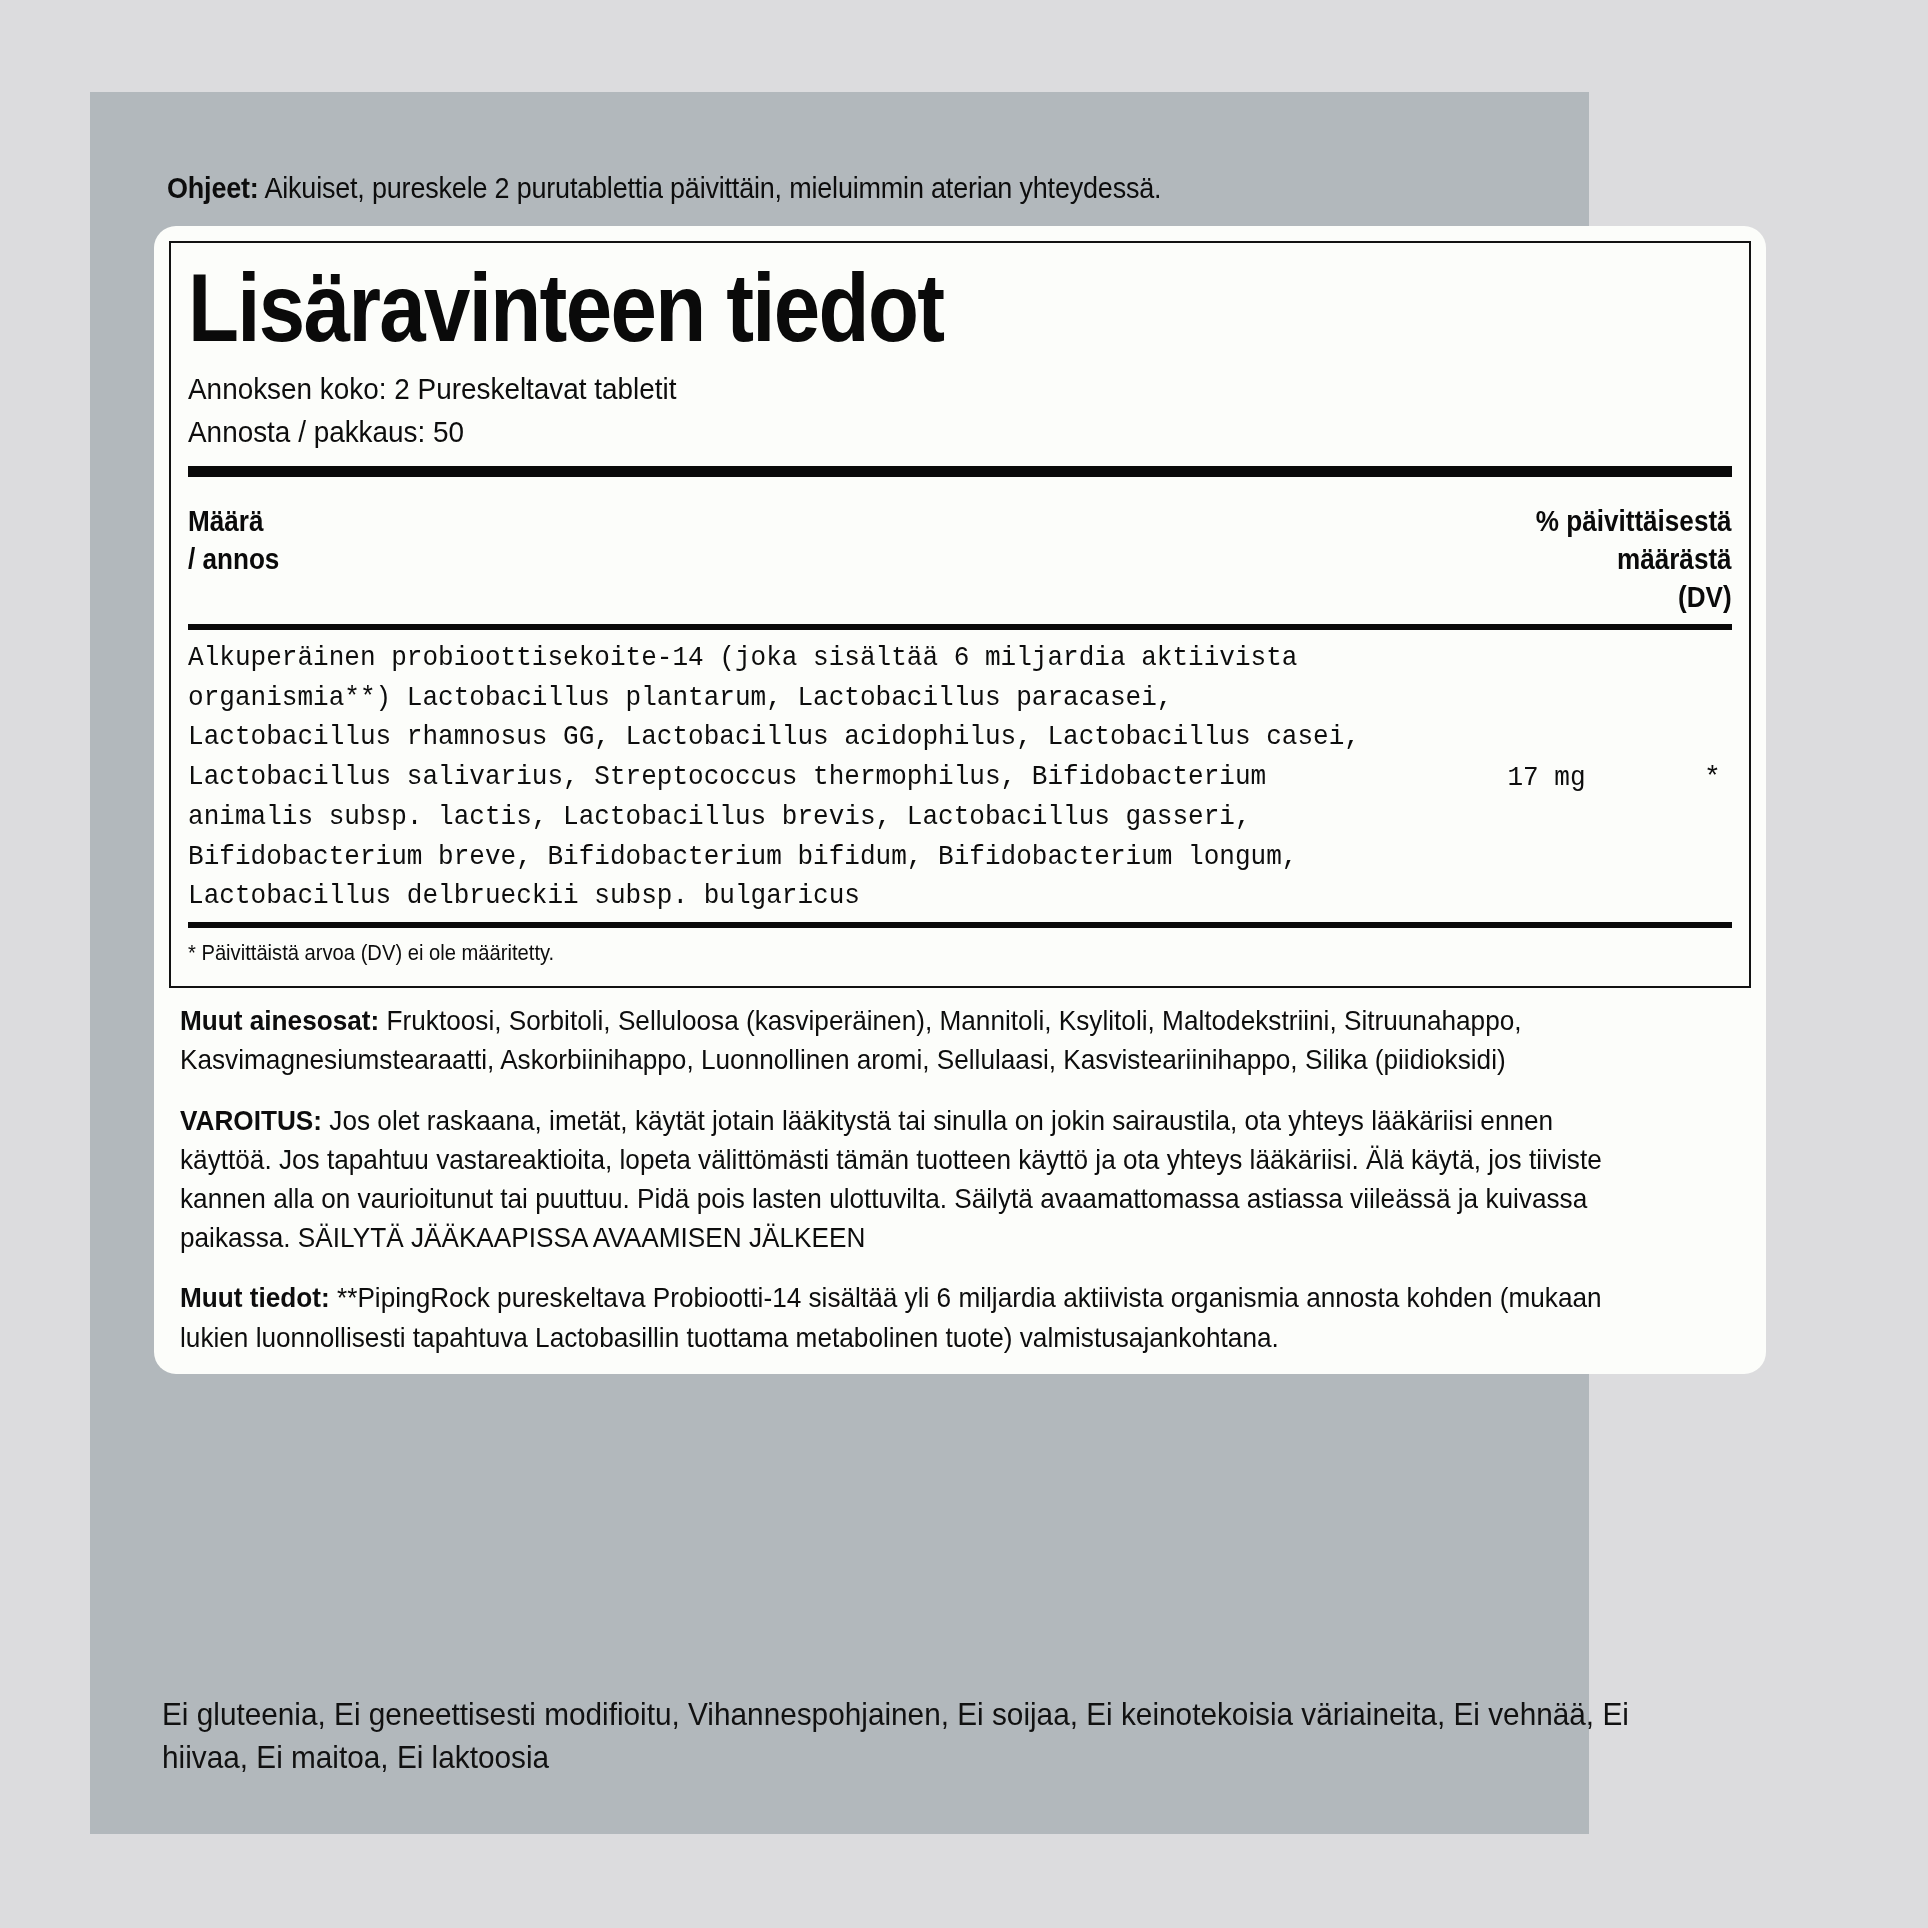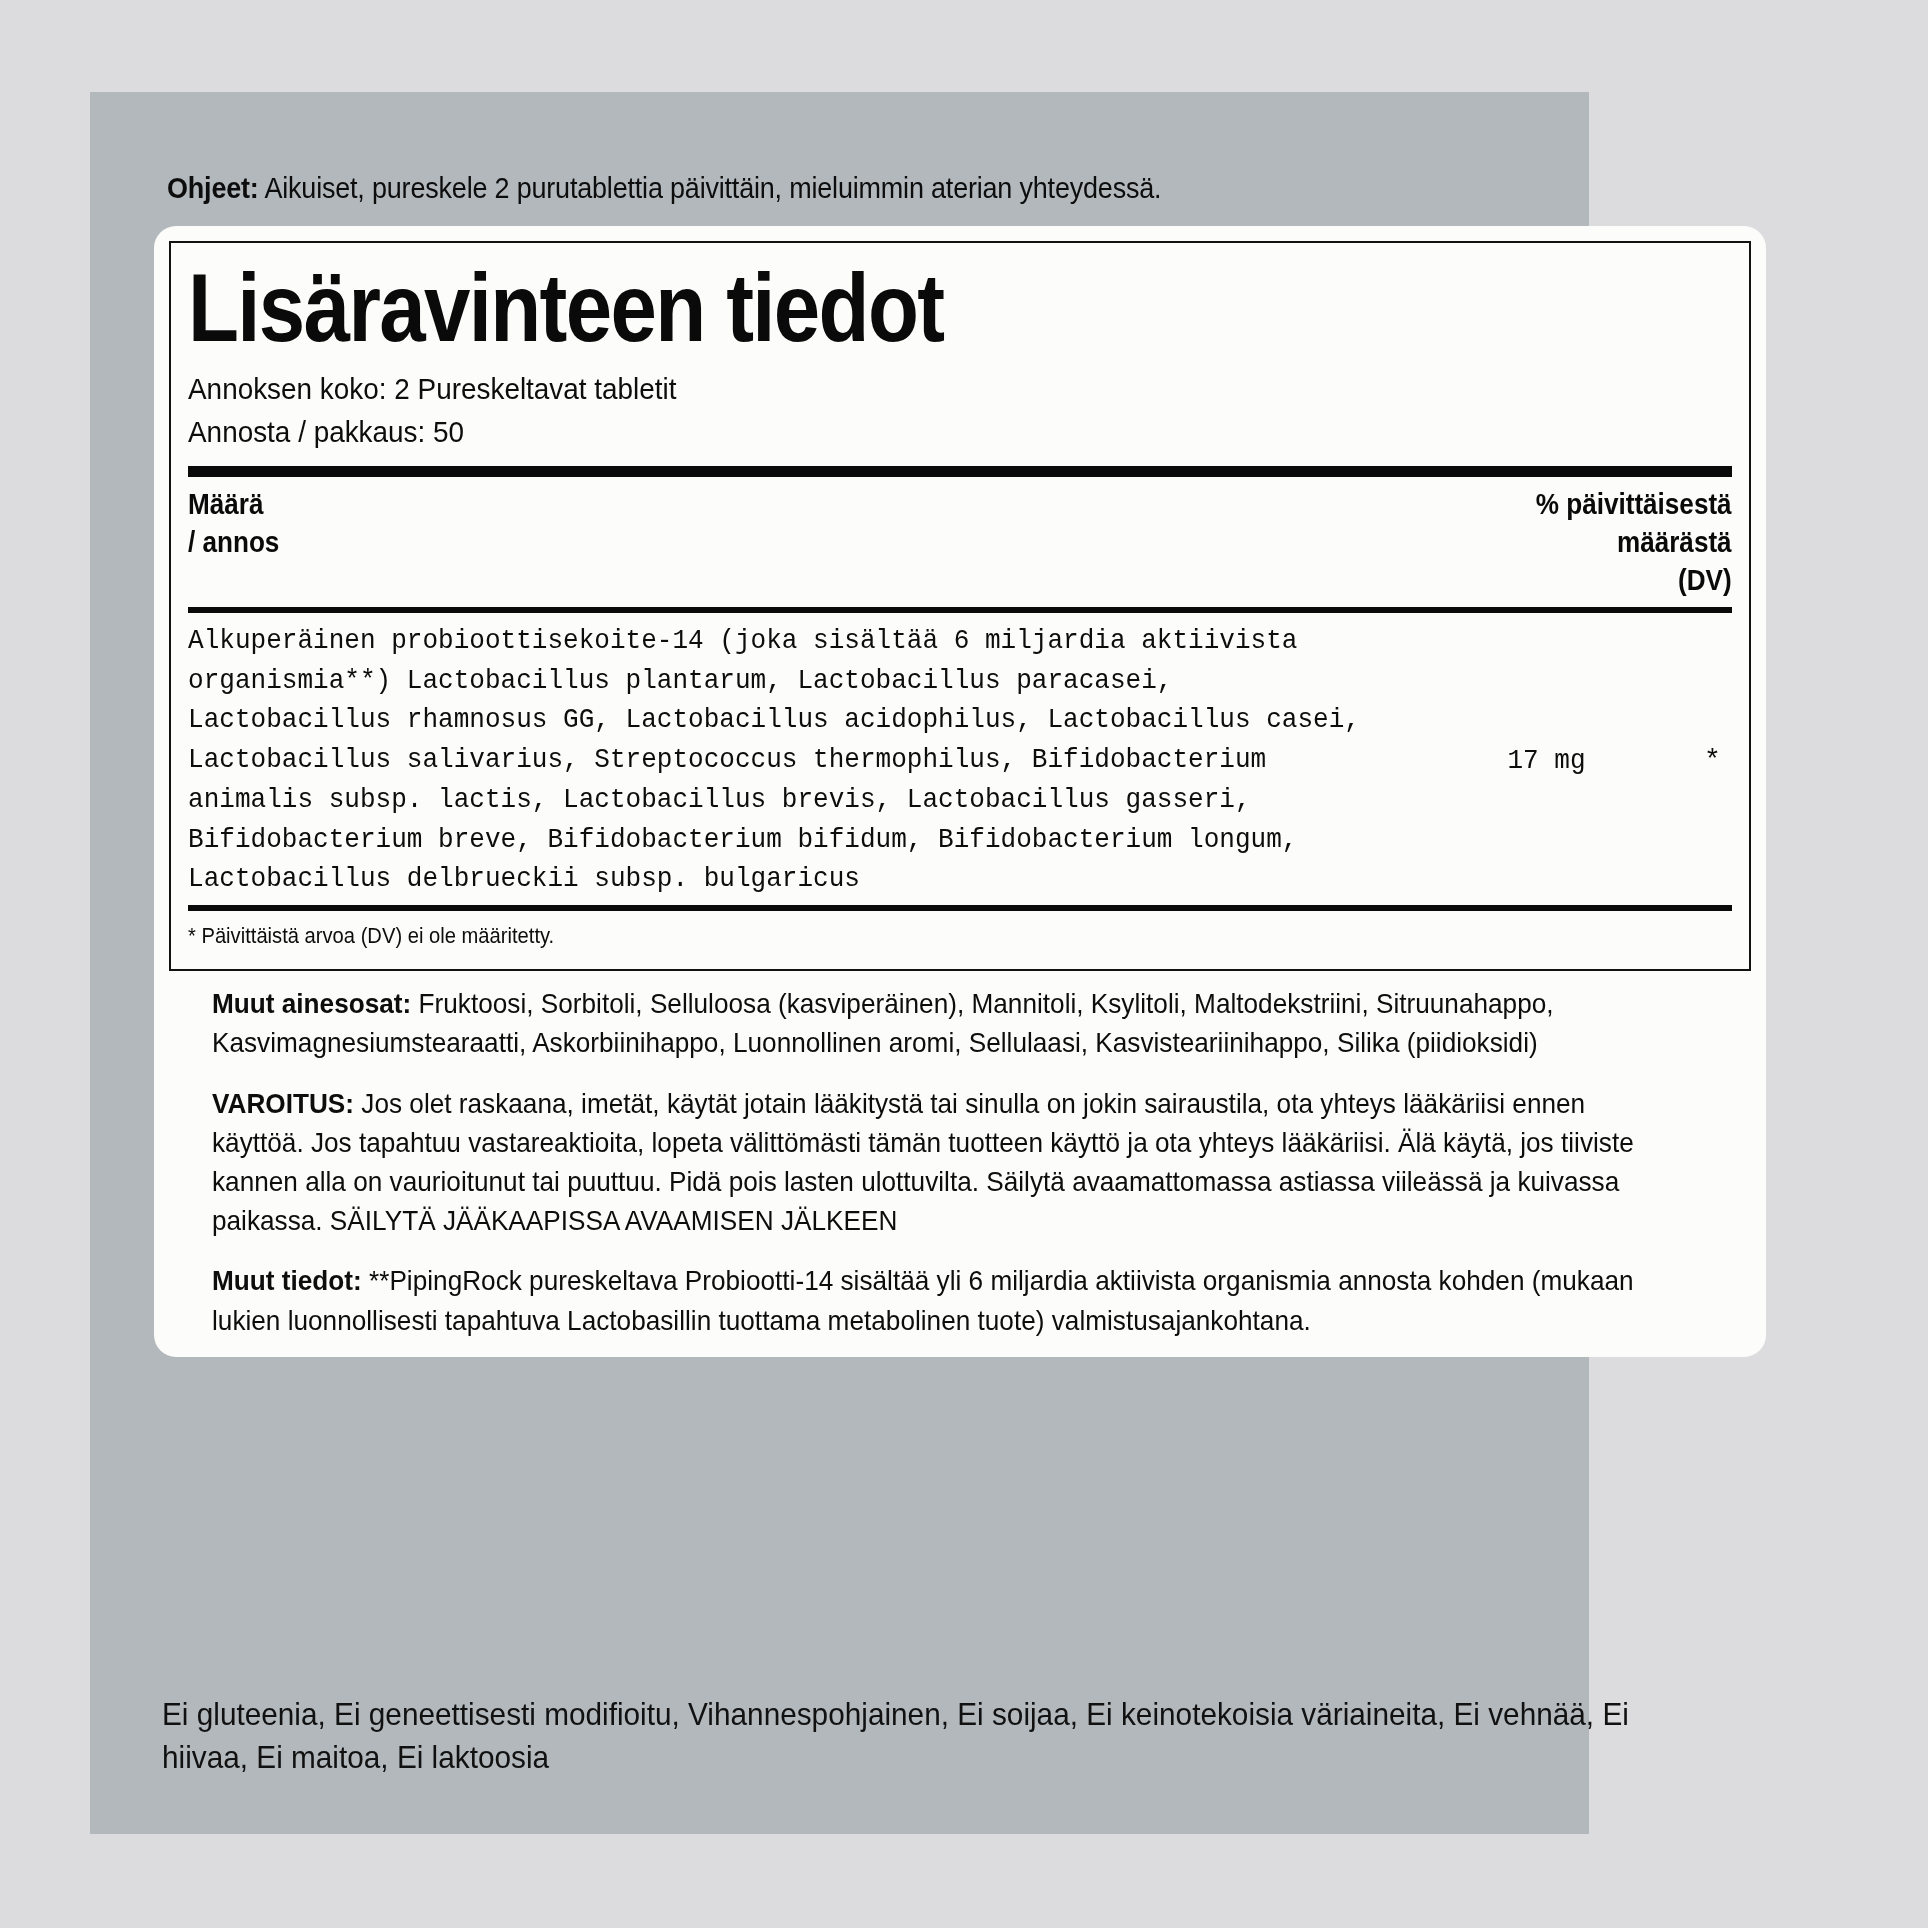--- a/index.html
+++ b/index.html
@@ -92,20 +92,21 @@
     height: 6.6px;
     background: #0a0a0a;
     margin: 0;
   }
 
   .hdr-row {
     display: flex;
     justify-content: space-between;
     align-items: flex-start;
     padding: 9.4px 0 7.5px 0;
+    margin-top: 17px;
   }
   .hdr-left {
     font-size: 29px;
     font-weight: bold;
     line-height: 1.3;
     color: #0a0a0a;
     transform: scaleX(0.9);
     transform-origin: left center;
     white-space: nowrap;
   }
@@ -154,21 +155,20 @@
     font-size: 21.7px;
     color: #0d0d0d;
     padding: 11.3px 0 5.6px 0;
     transform: scaleX(0.93);
     transform-origin: left center;
     white-space: nowrap;
   }
 
   .below-box {
     padding: 13px 26px 17px 26px;
-    margin-left: 32px;
   }
   .para {
     font-size: 28px;
     line-height: 1.4;
     color: #0d0d0d;
     margin: 0 0 21px 0;
     transform: scaleX(0.935);
     transform-origin: left center;
   }
   .para:last-child { margin-bottom: 0; }

